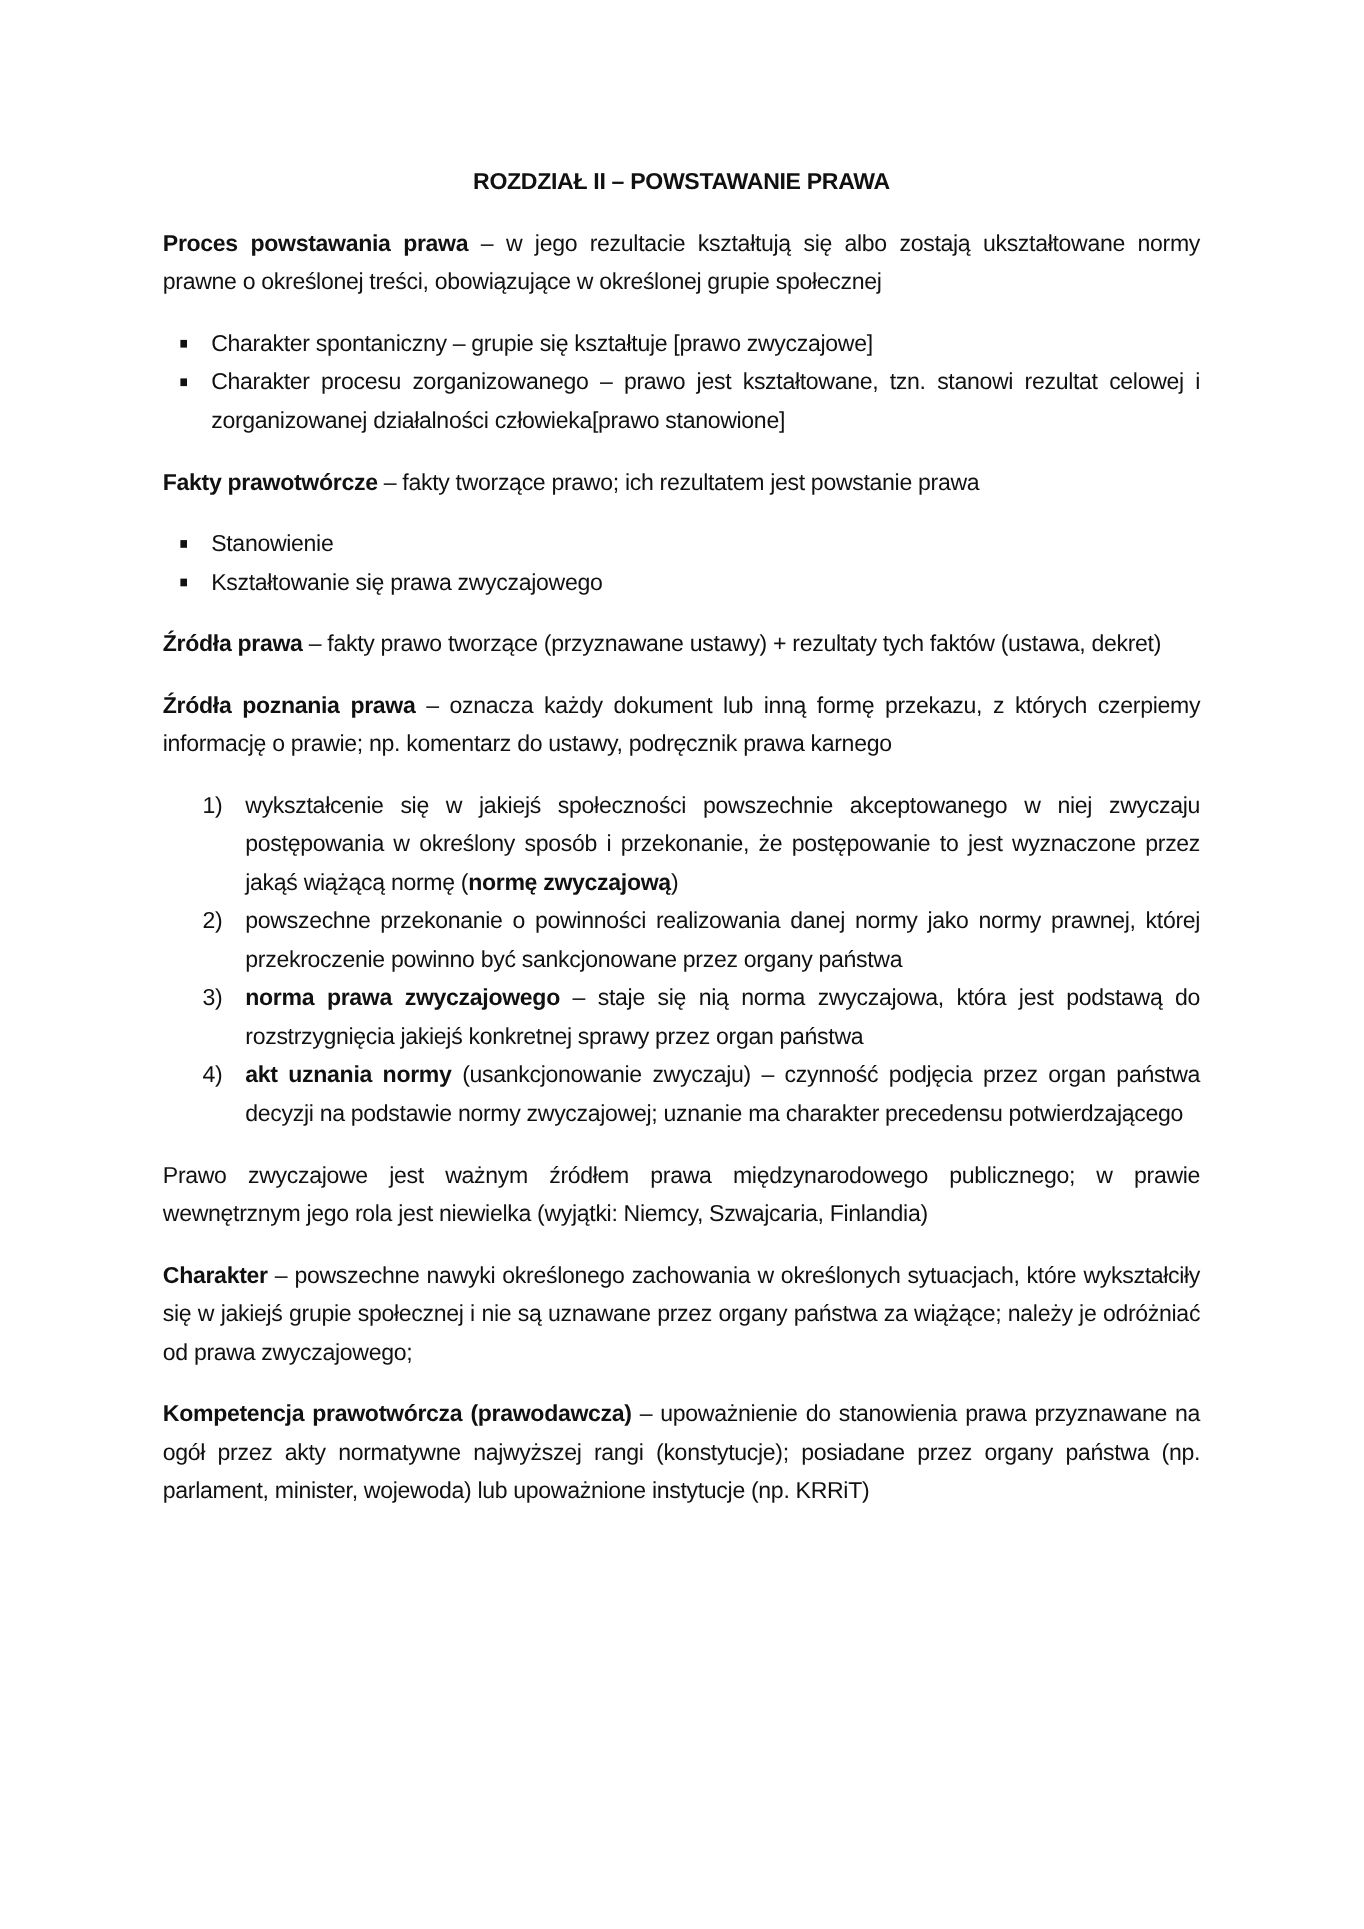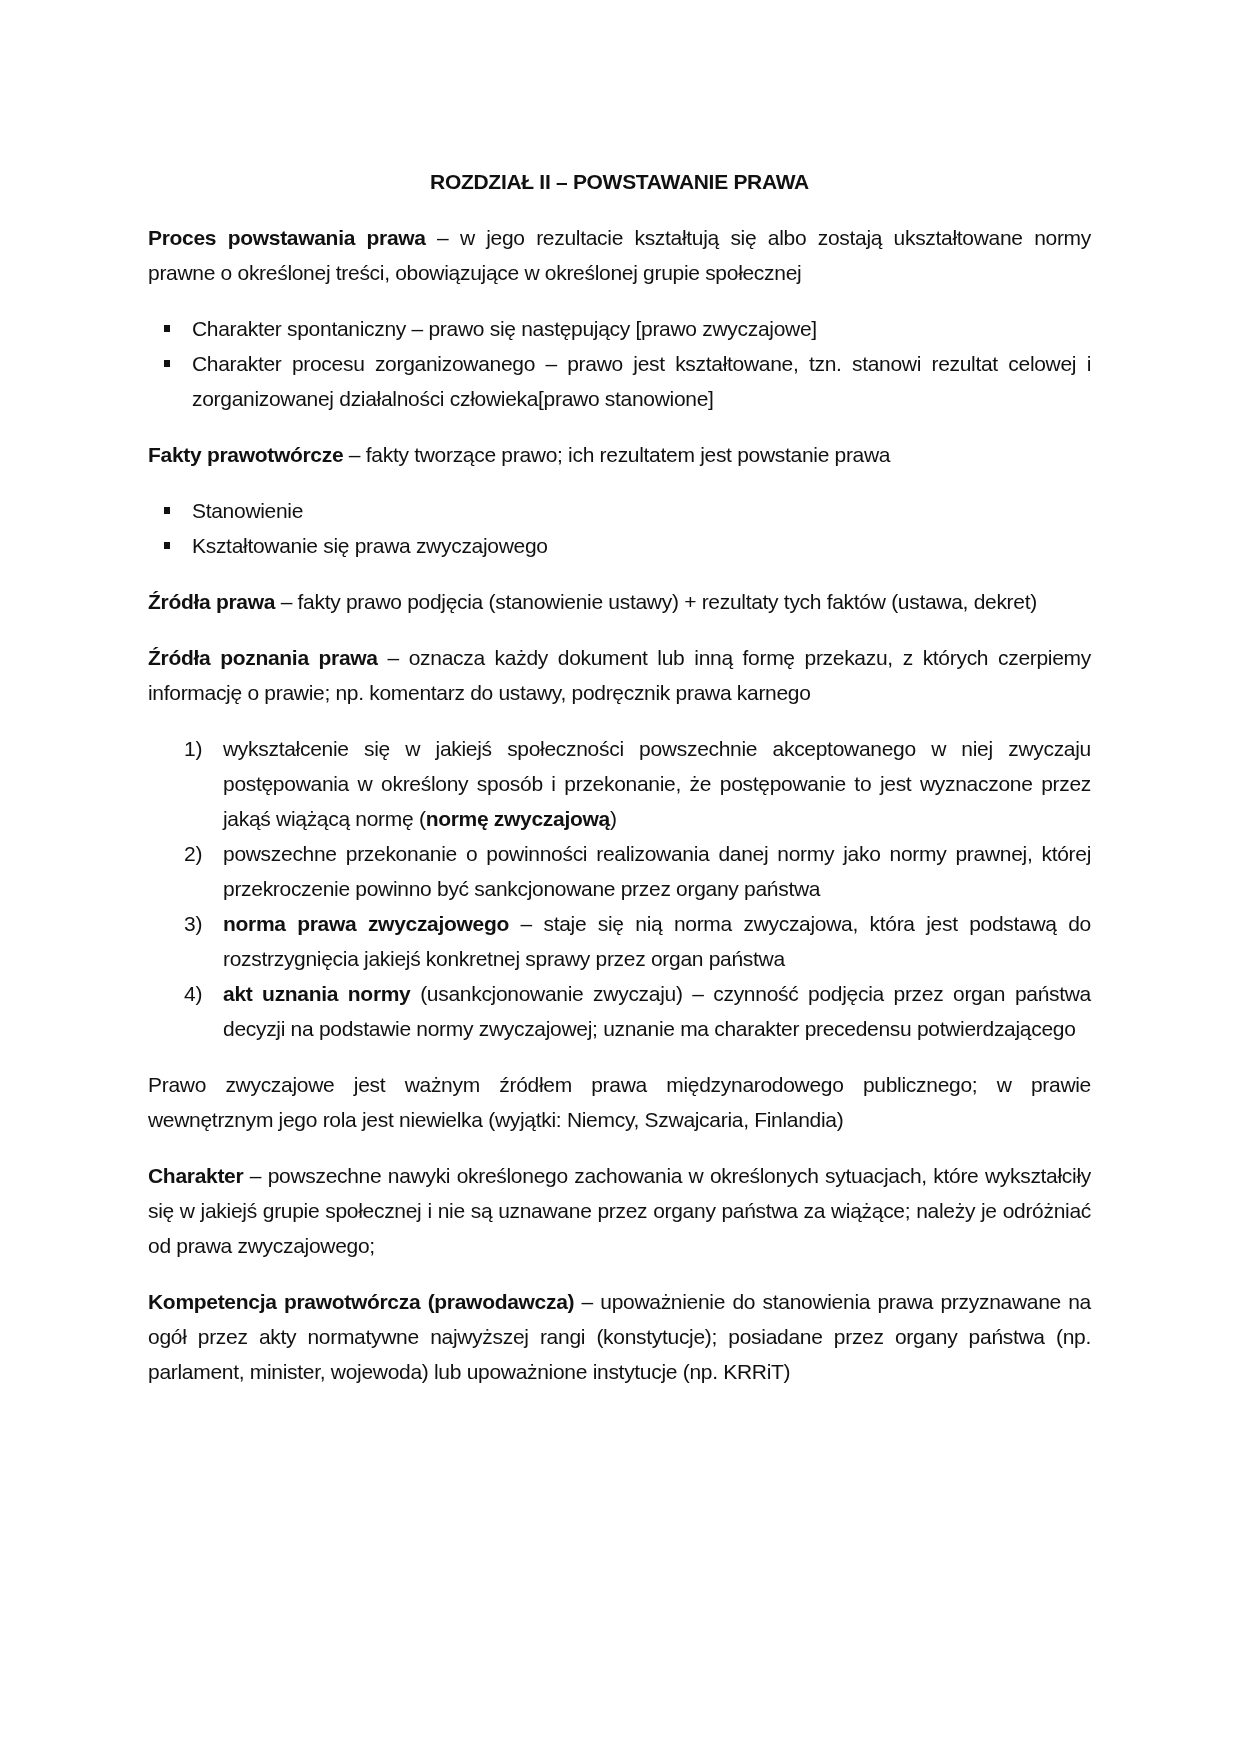--- a/index.html
+++ b/index.html
@@ -4,21 +4,21 @@
 <style>
   html, body { margin: 0; padding: 0; background: #ffffff; }
   body { width: 1240px; height: 1754px; position: relative; overflow: hidden; }
   .page {
     position: absolute; left: 148px; top: 148px; width: 943px;
     font-family: "Liberation Sans", sans-serif;
     font-size: 21px; line-height: 35px; color: #111111;
     letter-spacing: -0.3px;
   }
   .title {
-    text-align: center; font-weight: bold; margin: 16px 0 21px 0;
+    text-align: center; font-weight: bold; margin: 0 0 21px 0;
     font-size: 21px; line-height: 35px;
   }
   p { margin: 11px 0 21px 0; text-align: justify; }
   b { font-weight: bold; }
   ul.sq { list-style: none; margin: 0 0 21px 0; padding: 0; }
   ul.sq li { position: relative; padding-left: 44px; text-align: justify; }
   ul.sq li .bullet {
     position: absolute; left: 16px; top: 14px; width: 6px; height: 7px; background: #111;
   }
   ol.num { list-style: none; margin: 0 0 21px 0; padding: 0; }
@@ -28,32 +28,32 @@
 </head>
 <body>
 
 <div class="page">
 
   <div class="title">ROZDZIAŁ II – POWSTAWANIE PRAWA</div>
 
   <p><b>Proces powstawania prawa</b><span> – w jego rezultacie kształtują się albo zostają ukształtowane normy prawne o określonej treści, obowiązujące w określonej grupie społecznej</span></p>
 
   <ul class="sq">
-    <li><span class="bullet"></span><span>Charakter spontaniczny – prawo się następujący [prawo zwyczajowe]</span></li>
+    <li><span class="bullet"></span><span>Charakter spontaniczny – grupie się kształtuje [prawo zwyczajowe]</span></li>
     <li><span class="bullet"></span><span>Charakter procesu zorganizowanego – prawo jest kształtowane, tzn. stanowi rezultat celowej i zorganizowanej działalności człowieka[prawo stanowione]</span></li>
   </ul>
 
   <p><b>Fakty prawotwórcze</b><span> – fakty tworzące prawo; ich rezultatem jest powstanie prawa</span></p>
 
   <ul class="sq">
     <li><span class="bullet"></span><span>Stanowienie</span></li>
     <li><span class="bullet"></span><span>Kształtowanie się prawa zwyczajowego</span></li>
   </ul>
 
-  <p><b>Źródła prawa</b><span> – fakty prawo podjęcia (stanowienie ustawy) + rezultaty tych faktów (ustawa, dekret)</span></p>
+  <p><b>Źródła prawa</b><span> – fakty prawo tworzące (przyznawane ustawy) + rezultaty tych faktów (ustawa, dekret)</span></p>
 
   <p><b>Źródła poznania prawa</b><span> – oznacza każdy dokument lub inną formę przekazu, z których czerpiemy informację o prawie; np. komentarz do ustawy, podręcznik prawa karnego</span></p>
 
 
   <ol class="num">
     <li><span class="num-label">1)</span><span>wykształcenie się w jakiejś społeczności powszechnie akceptowanego w niej zwyczaju postępowania w określony sposób i przekonanie, że postępowanie to jest wyznaczone przez jakąś wiążącą normę (</span><b>normę zwyczajową</b><span>)</span></li>
     <li><span class="num-label">2)</span><span>powszechne przekonanie o powinności realizowania danej normy jako normy prawnej, której przekroczenie powinno być sankcjonowane przez organy państwa</span></li>
     <li><span class="num-label">3)</span><b>norma prawa zwyczajowego</b><span> – staje się nią norma zwyczajowa, która jest podstawą do rozstrzygnięcia jakiejś konkretnej sprawy przez organ państwa</span></li>
     <li><span class="num-label">4)</span><b>akt uznania normy</b><span> (usankcjonowanie zwyczaju) – czynność podjęcia przez organ państwa decyzji na podstawie normy zwyczajowej; uznanie ma charakter precedensu potwierdzającego</span></li>
   </ol>

